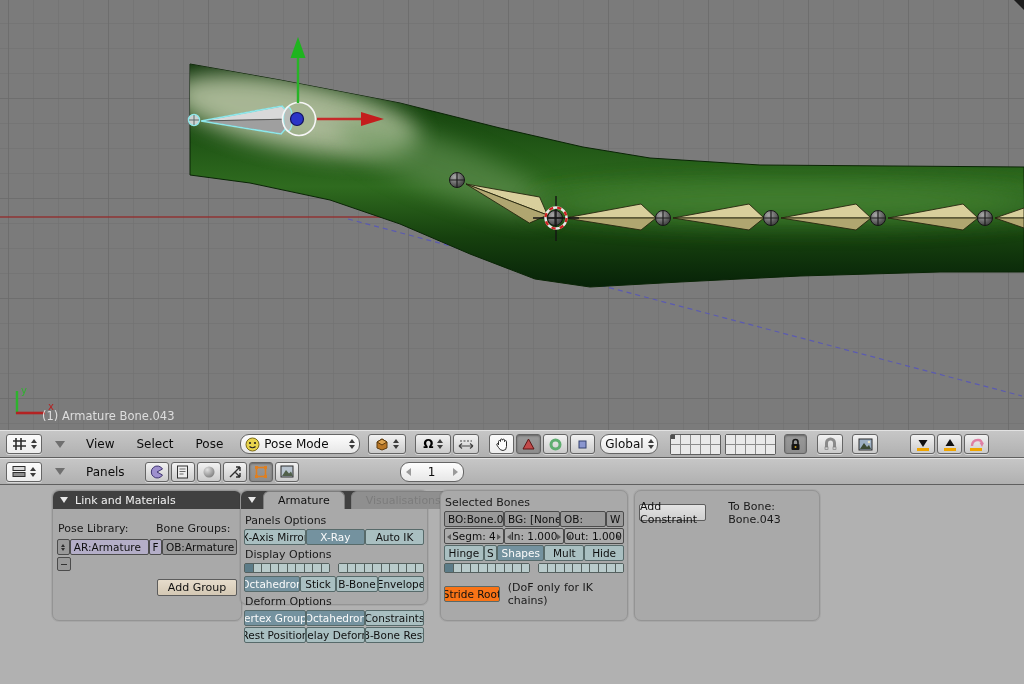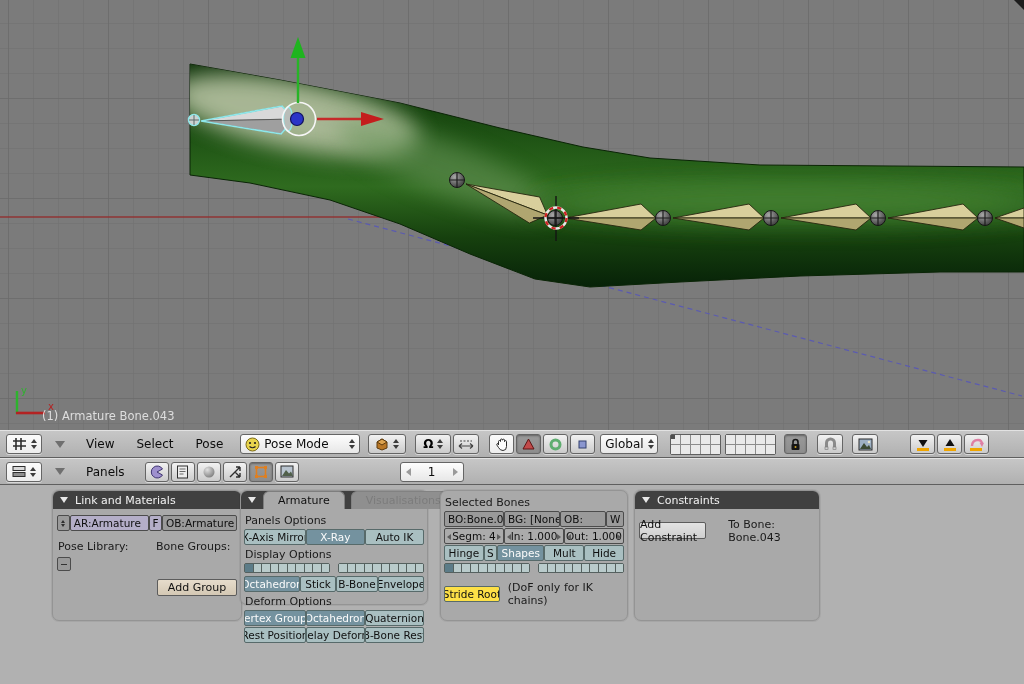--- a/index.html
+++ b/index.html
@@ -36,21 +36,21 @@
   }
   .hbtn.pressed { background:linear-gradient(#9a9a9a,#8d8d8d); box-shadow:inset 0 1px 2px rgba(0,0,0,.35); }
   .hbtn.white { background:linear-gradient(#fbfbfb,#ededed); }
   .ud { display:flex; flex-direction:column; align-items:center; margin-left:4px; gap:2px; }
   .ud i { display:block; width:0; height:0; border-left:3px solid transparent; border-right:3px solid transparent; }
   .ud .up { border-bottom:4px solid #3c3c3c; }
   .ud .dn { border-top:4px solid #3c3c3c; }
   .collapse-tri { width:0; height:0; border-left:5px solid transparent; border-right:5px solid transparent; border-top:7px solid #6f6f6f; margin:0 10px 0 12px; }
   .menu-label { font-size:12px; color:#0c0c0c; padding:0 11px; white-space:nowrap; }
   .dropdown {
-    height:20px; border:1px solid #656565; border-radius:3px;
+    height:20px; border:1px solid #656565; border-radius:9px;
     background:linear-gradient(#fdfdfd,#e7e7e7);
     display:flex; align-items:center; font-size:12px; color:#0c0c0c; padding:0 4px;
   }
 
   
   .lblock { display:grid; grid-template-columns:repeat(5,9px); grid-template-rows:9px 9px; border:1px solid #5e5e5e; background:#8b8b8b; gap:1px; border-radius:2px; }
   .lblock .cell { background:#e9e9e9; position:relative; }
   .lblock .cell.active::after { content:""; position:absolute; left:0; top:0; width:4px; height:4px; background:#4f4f4f; }
 
   
@@ -438,35 +438,35 @@
 </div>
 
 <div id="buttons-area">
 
   <div class="panel" style="left:52px; top:5px; width:190px; height:131px;">
     <div class="panel-head">
       <div class="ptri"></div>
       <span>Link and Materials</span>
     </div>
     <div class="panel-body">
+      <div class="prow" style="margin-top:6px;">
+        <div class="plabel" style="width:96px;">Pose Library:</div>
+        <div class="plabel">Bone Groups:</div>
+      </div>
       <div class="prow" style="margin-top:2px;">
         <div class="field" style="width:13px; justify-content:center; padding:0;">
           <span class="udsmall" style="margin:0;">
               <i class="up"></i>
               <i class="dn"></i>
             </span>
         </div>
         <div class="field purple" style="width:80px;">AR:Armature</div>
         <div class="field purple" style="width:13px; justify-content:center;">F</div>
         <div class="field" style="width:76px;">OB:Armature</div>
       </div>
-      <div class="prow" style="margin-top:6px;">
-        <div class="plabel" style="width:96px;">Pose Library:</div>
-        <div class="plabel">Bone Groups:</div>
-      </div>
       <div class="prow" style="margin-top:2px;">
         <div class="field" style="width:14px; height:14px; justify-content:center;">
           <span style="width:6px; border-top:1px solid #333;"></span>
         </div>
       </div>
       <div class="prow" style="margin-top:8px;">
         <div style="width:100px;"></div>
         <div class="cream-btn" style="width:80px;">Add Group</div>
       </div>
     </div>
@@ -515,21 +515,21 @@
       <div class="prow" style="margin-top:3px;">
         <div class="tbtn on" style="flex:1.35">Octahedron</div>
         <div class="tbtn" style="flex:0.85">Stick</div>
         <div class="tbtn" style="flex:1">B-Bone</div>
         <div class="tbtn" style="flex:1.1">Envelope</div>
       </div>
       <div class="plabel">Deform Options</div>
       <div class="prow">
         <div class="tbtn on" style="flex:1.05">Vertex Groups</div>
         <div class="tbtn on" style="flex:1">Octahedron</div>
-        <div class="tbtn" style="flex:1">Quaternion</div>
+        <div class="tbtn" style="flex:1">Constraints</div>
       </div>
       <div class="prow">
         <div class="tbtn" style="flex:1.05">Rest Position</div>
         <div class="tbtn" style="flex:1">Delay Deform</div>
         <div class="tbtn" style="flex:1">B-Bone Rest</div>
       </div>
     </div>
   </div>
 
   <div class="panel" style="left:440px; top:5px; width:188px; height:131px;">
@@ -576,31 +576,27 @@
             <div class="cell"></div>
             <div class="cell"></div>
             <div class="cell"></div>
             <div class="cell"></div>
             <div class="cell"></div>
             <div class="cell"></div>
             <div class="cell"></div>
           </div>
       </div>
       <div class="prow" style="margin-top:5px; align-items:center;">
-        <div class="tbtn" style="width:62px; background:#fde047;">Stride Root</div>
+        <div class="tbtn" style="width:62px; background:#f97316;">Stride Root</div>
         <div class="plabel" style="margin-left:8px;">(DoF only for IK chains)</div>
       </div>
     </div>
   </div>
 
   <div class="panel" style="left:634px; top:5px; width:186px; height:131px;">
-    <div class="panel-head">
-      <div class="ptri"></div>
-      <span>Constraints</span>
-    </div>
     <div class="panel-body">
       <div class="prow" style="margin-top:2px; align-items:center;">
         <div class="white-btn" style="width:80px;">Add Constraint</div>
         <div class="plabel" style="margin-left:22px;">To Bone: Bone.043</div>
       </div>
     </div>
   </div>
 
 </div>
 

